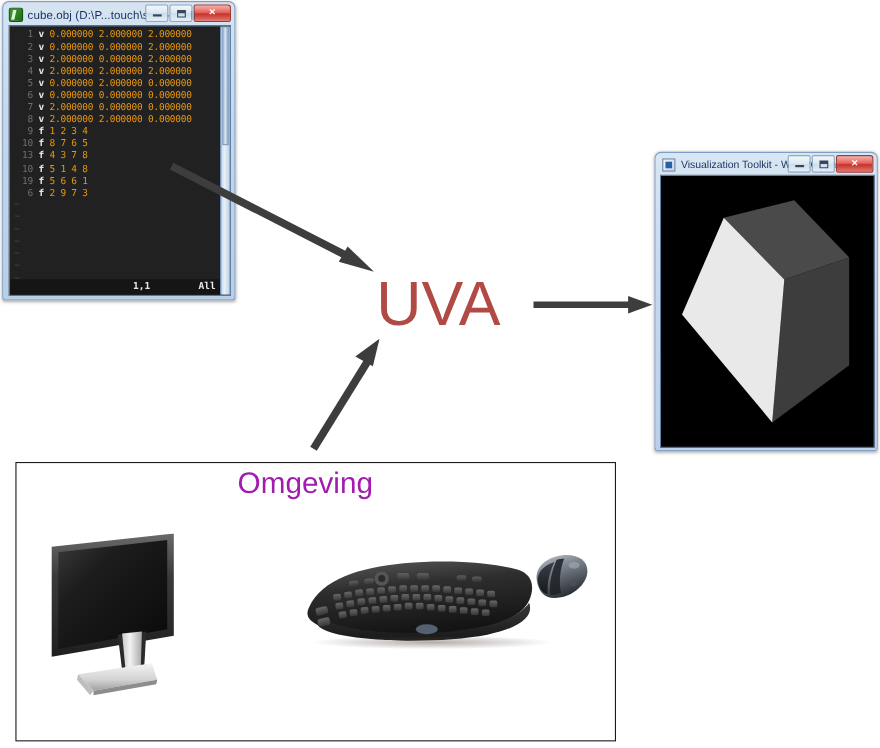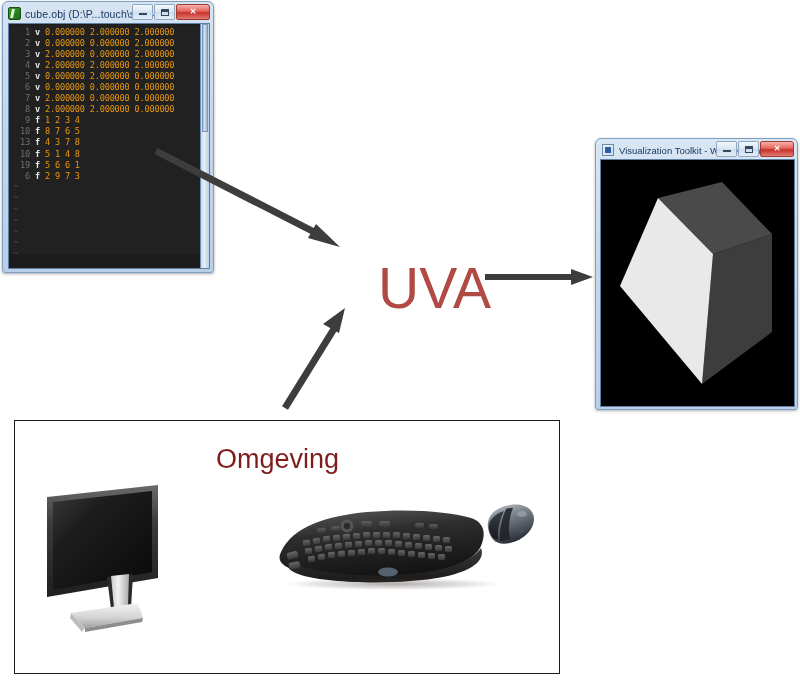--- a/index.html
+++ b/index.html
@@ -115,35 +115,34 @@
     position: absolute; left: 4px; top: 20px; width: 195px; height: 248px;
     background: #000; border: 1px solid #5f7fa4; overflow: hidden;
   }
   .cube-svg { position: absolute; left: 0; top: 0; }
 
   
   .arrow-svg { position: absolute; overflow: visible; }
 
   
   .uva-label {
-    position: absolute; left: 342px; top: 260px;
+    position: absolute; left: 342px; top: 248px;
     font-size: 57px; font-weight: normal; letter-spacing: 0px;
     color: #b14a44; font-family: "Liberation Sans", sans-serif;
     line-height: 1;
-    margin-left: 36px;
   }
 
   
   .omgeving-panel {
     position: absolute; left: 14px; top: 420px; width: 546px; height: 254px;
     background: #ffffff; border: 1px solid #1a1a1a;
   }
   .omgeving-title {
-    position: absolute; left: 216px; top: 444px;
-    font-size: 27px; color: #7f1d1d; font-family: "Liberation Sans", sans-serif;
+    position: absolute; left: 216px; top: 424px;
+    font-size: 27px; color: #a21caf; font-family: "Liberation Sans", sans-serif;
   }
   .monitor { position: absolute; left: 45px; top: 485px; width: 185px; height: 155px; }
   .kbd { position: absolute; left: 275px; top: 500px; width: 215px; height: 90px; }
   .mouse-el { position: absolute; left: 480px; top: 500px; width: 58px; height: 48px; }
   .shadow-ellipse {
     position: absolute; left: 285px; top: 578px; width: 215px; height: 12px;
     background: radial-gradient(ellipse at center, rgba(60,50,45,.40) 0%, rgba(90,78,70,.18) 45%, rgba(255,255,255,0) 72%);
   }
 </style>
 </head>
@@ -183,20 +182,24 @@
           <div class="code-line"><span class="lnum">19</span><span class="ktok">f</span><span class="vals">5 6 6 1</span></div>
           <div class="code-line"><span class="lnum">6</span><span class="ktok">f</span><span class="vals">2 9 7 3</span></div>
           <div class="tilde-line">~</div>
           <div class="tilde-line">~</div>
           <div class="tilde-line">~</div>
           <div class="tilde-line">~</div>
           <div class="tilde-line">~</div>
           <div class="tilde-line">~</div>
           <div class="tilde-line">~</div>
         </div>
+      <div class="gvim-status">
+        <span class="st-pos">1,1</span>
+        <span class="st-all">All</span>
+      </div>
       <div class="gvim-scroll">
         <div class="gvim-scroll-thumb"></div>
       </div>
     </div>
   </div>
 
   <div class="vtk-window">
     <div class="vtk-titlebar">
       <div class="vtk-icon"></div>
       <span class="vtk-title">Visualization Toolkit - Win32Open...</span>

